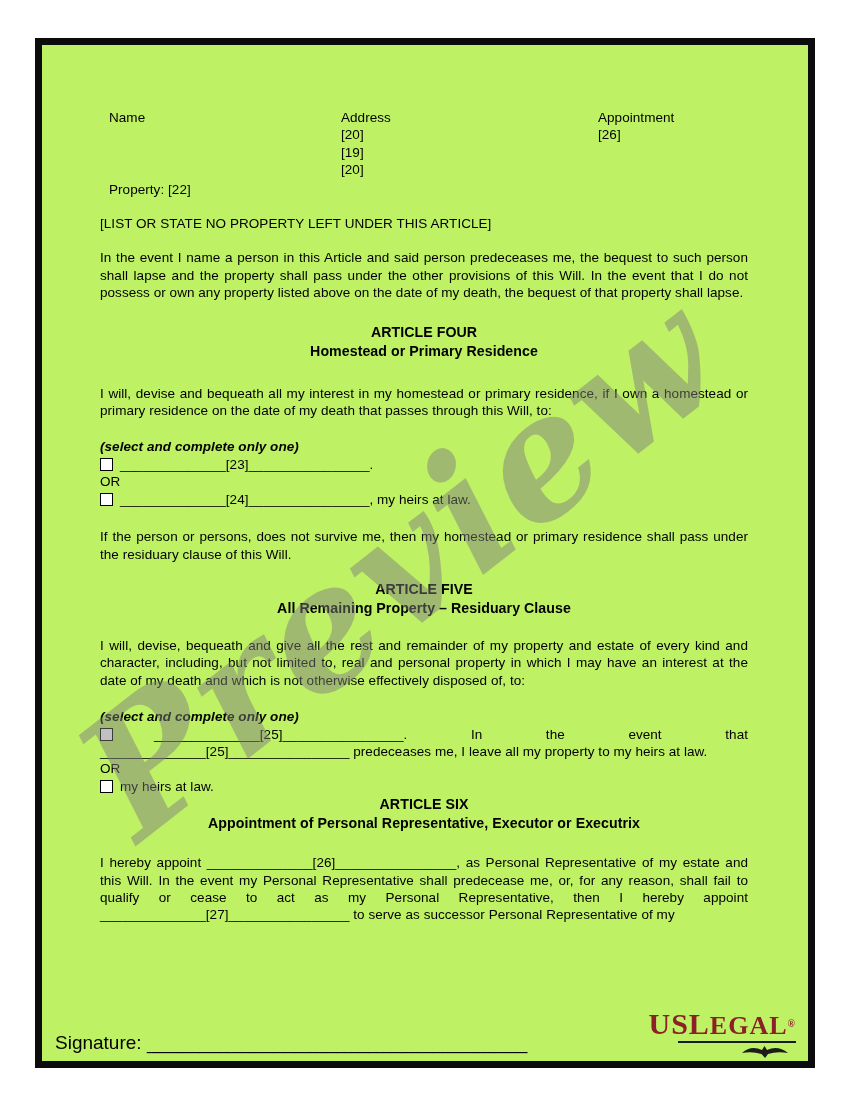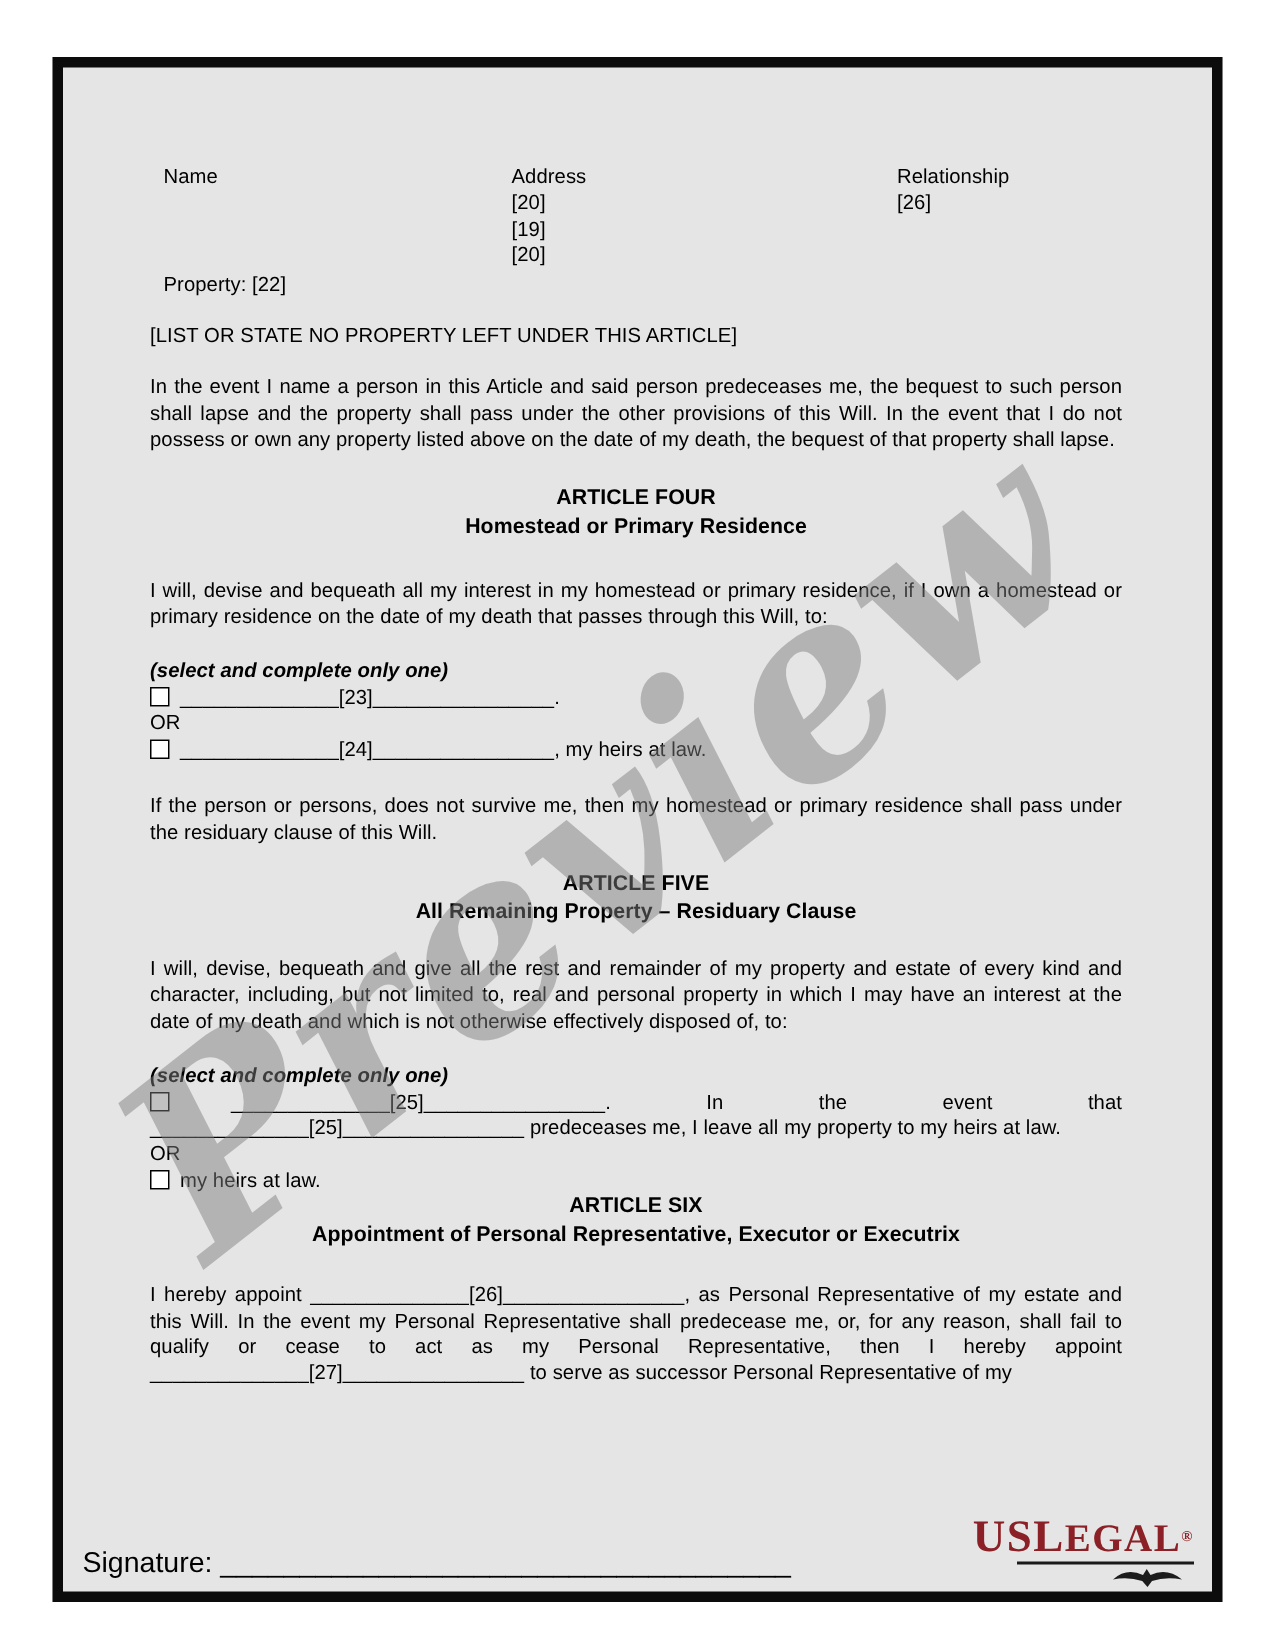--- a/index.html
+++ b/index.html
@@ -7,21 +7,21 @@
   body {
     position:relative;
     font-family:"Liberation Sans", sans-serif;
     color:#000;
     overflow:hidden;
   }
   .frame {
     position:absolute; left:35px; top:38px;
     width:780px; height:1030px;
     border:7px solid #0c0c0c;
-    background:#e5e5e5;
+    background:#bef264;
   }
   .content {
     position:absolute; inset:0;
     padding:64px 60px 0 58px;
     font-size:13.5px;
     line-height:17.4px;
     letter-spacing:0.05px;
   }
   .parties {
     display:grid;
@@ -96,21 +96,21 @@
       <div class="col">
         <div>Name</div>
       </div>
       <div class="col">
         <div>Address</div>
         <div>[20]</div>
         <div>[19]</div>
         <div>[20]</div>
       </div>
       <div class="col">
-        <div>Relationship</div>
+        <div>Appointment</div>
         <div>[26]</div>
       </div>
     </div>
 
     <div class="property-line">Property: [22]</div>
 
     <div class="list-note">[LIST OR STATE NO PROPERTY LEFT UNDER THIS ARTICLE]</div>
 
     <div class="para">In the event I name a person in this Article and said person predeceases me, the bequest to such person shall lapse and the property shall pass under the other provisions of this Will.  In the event that I do not possess or own any property listed above on the date of my death, the bequest of that property shall lapse.</div>
 

